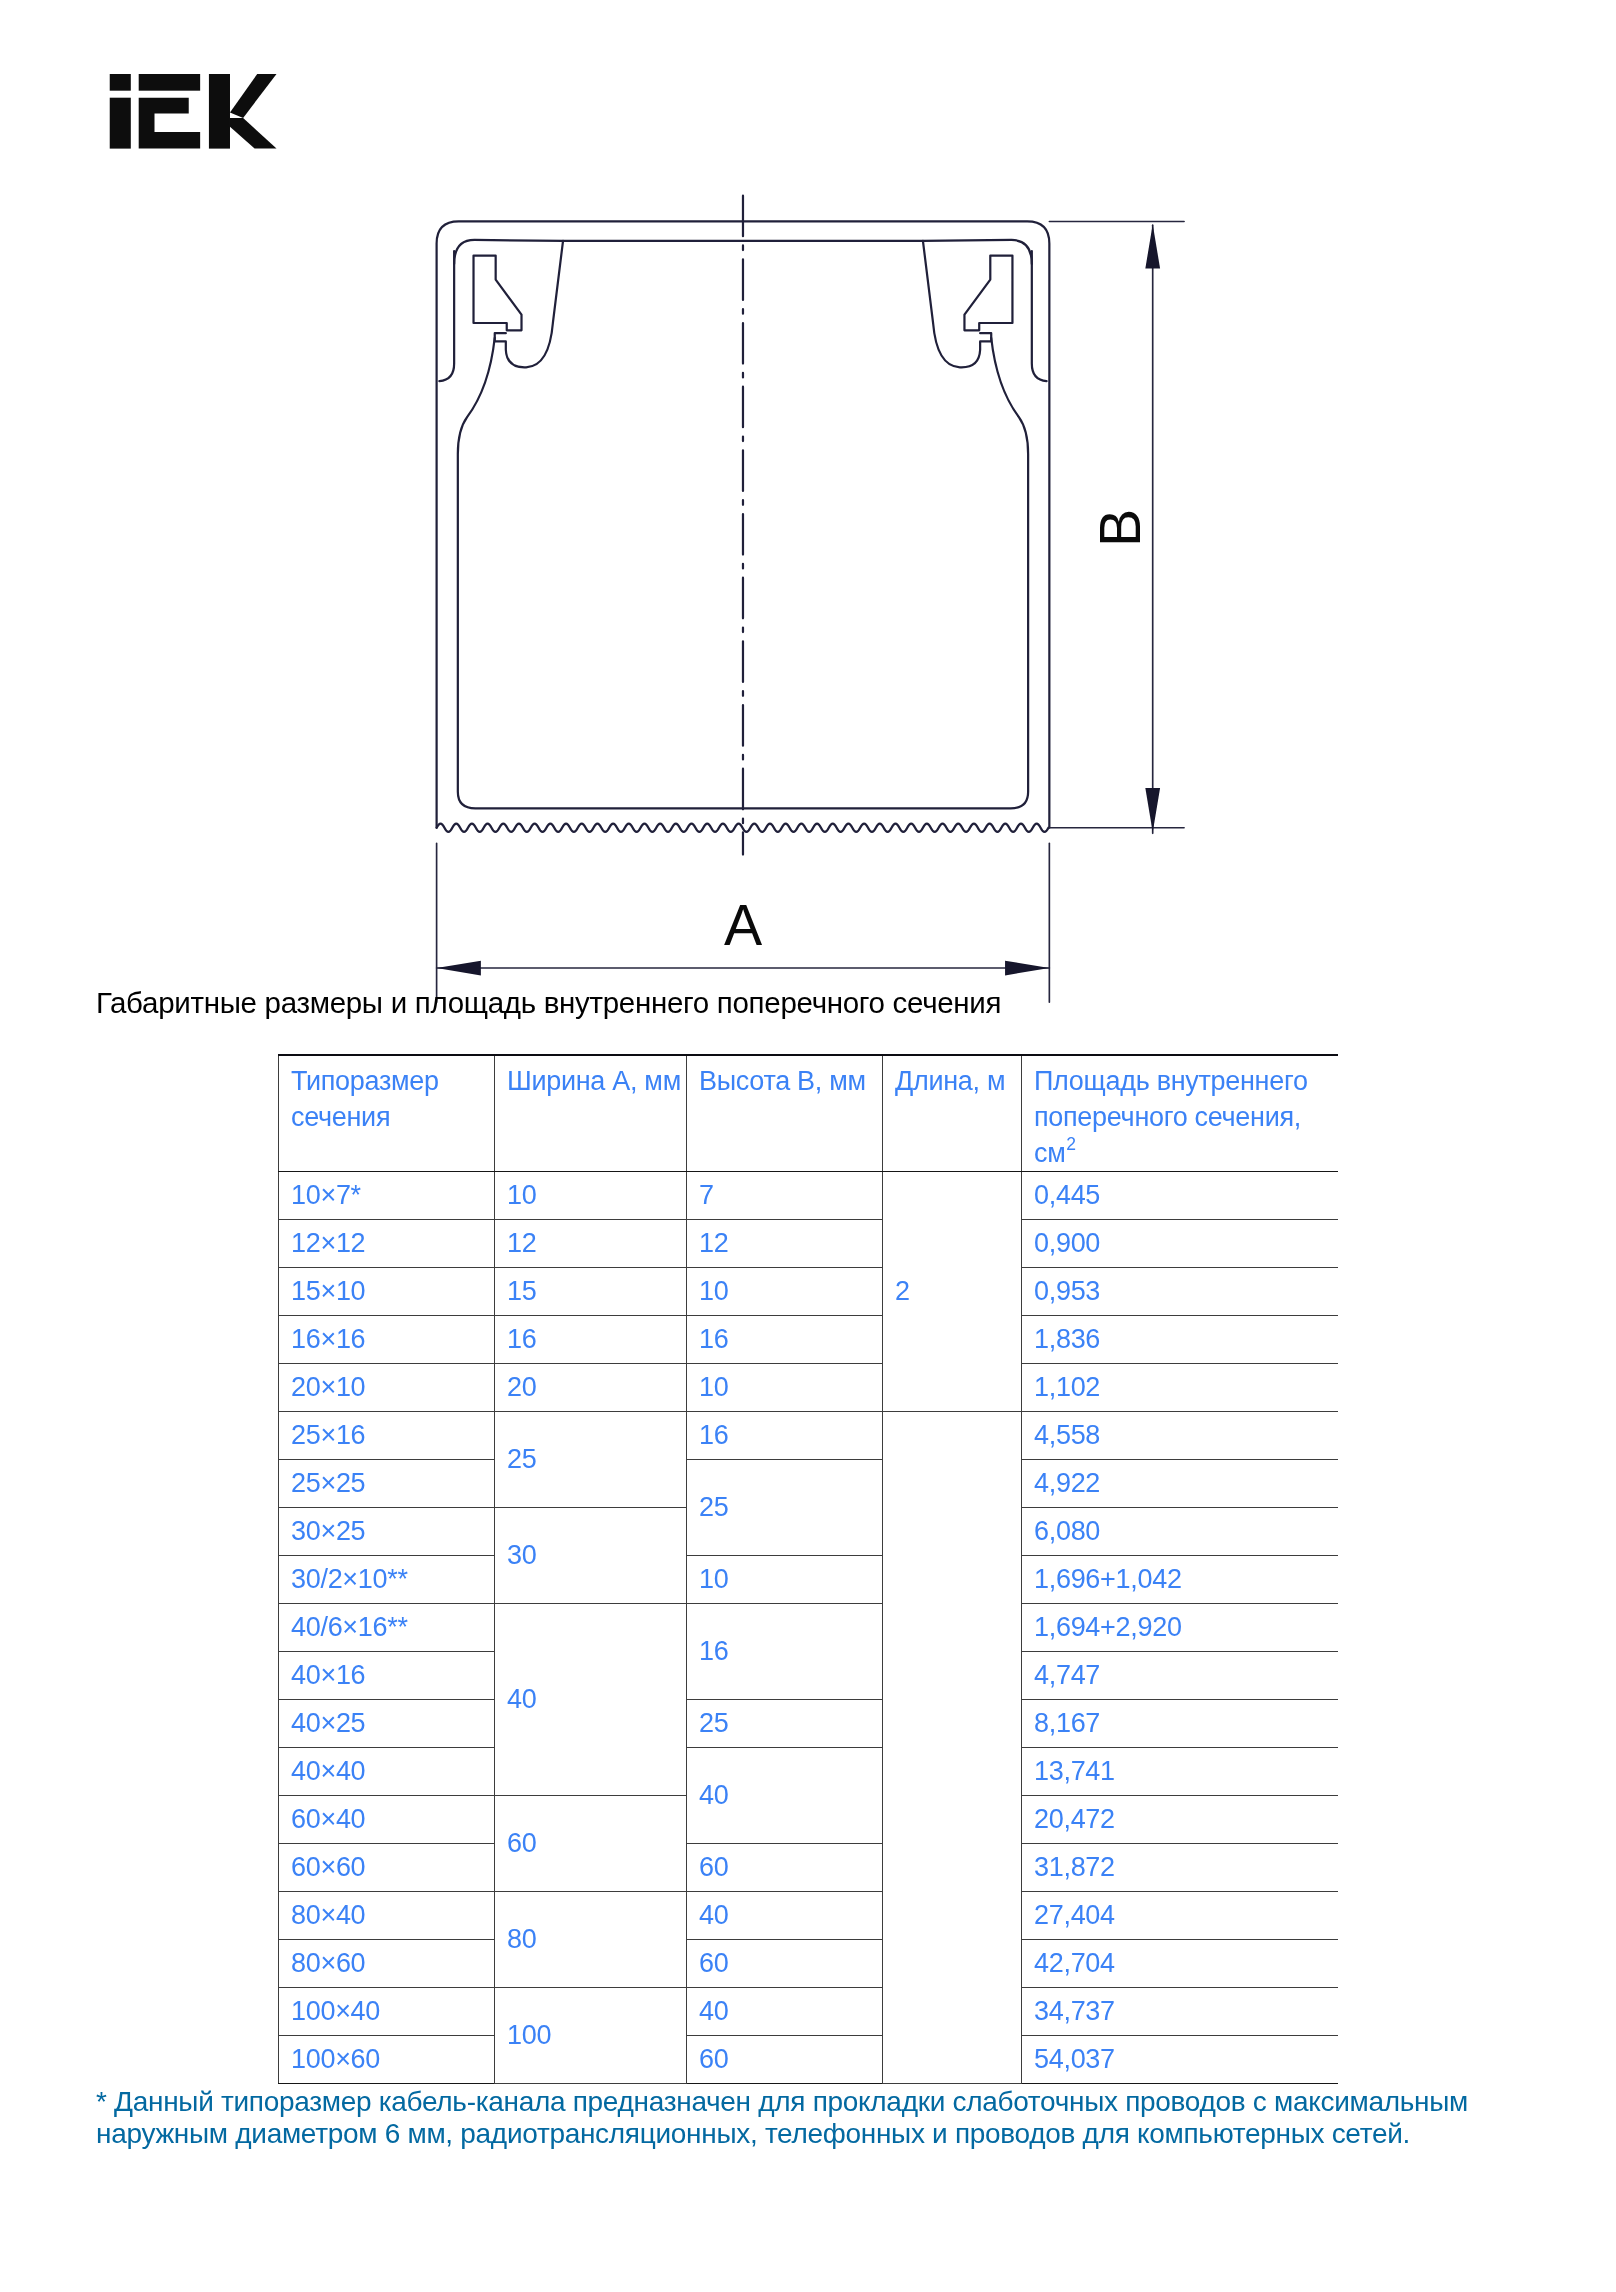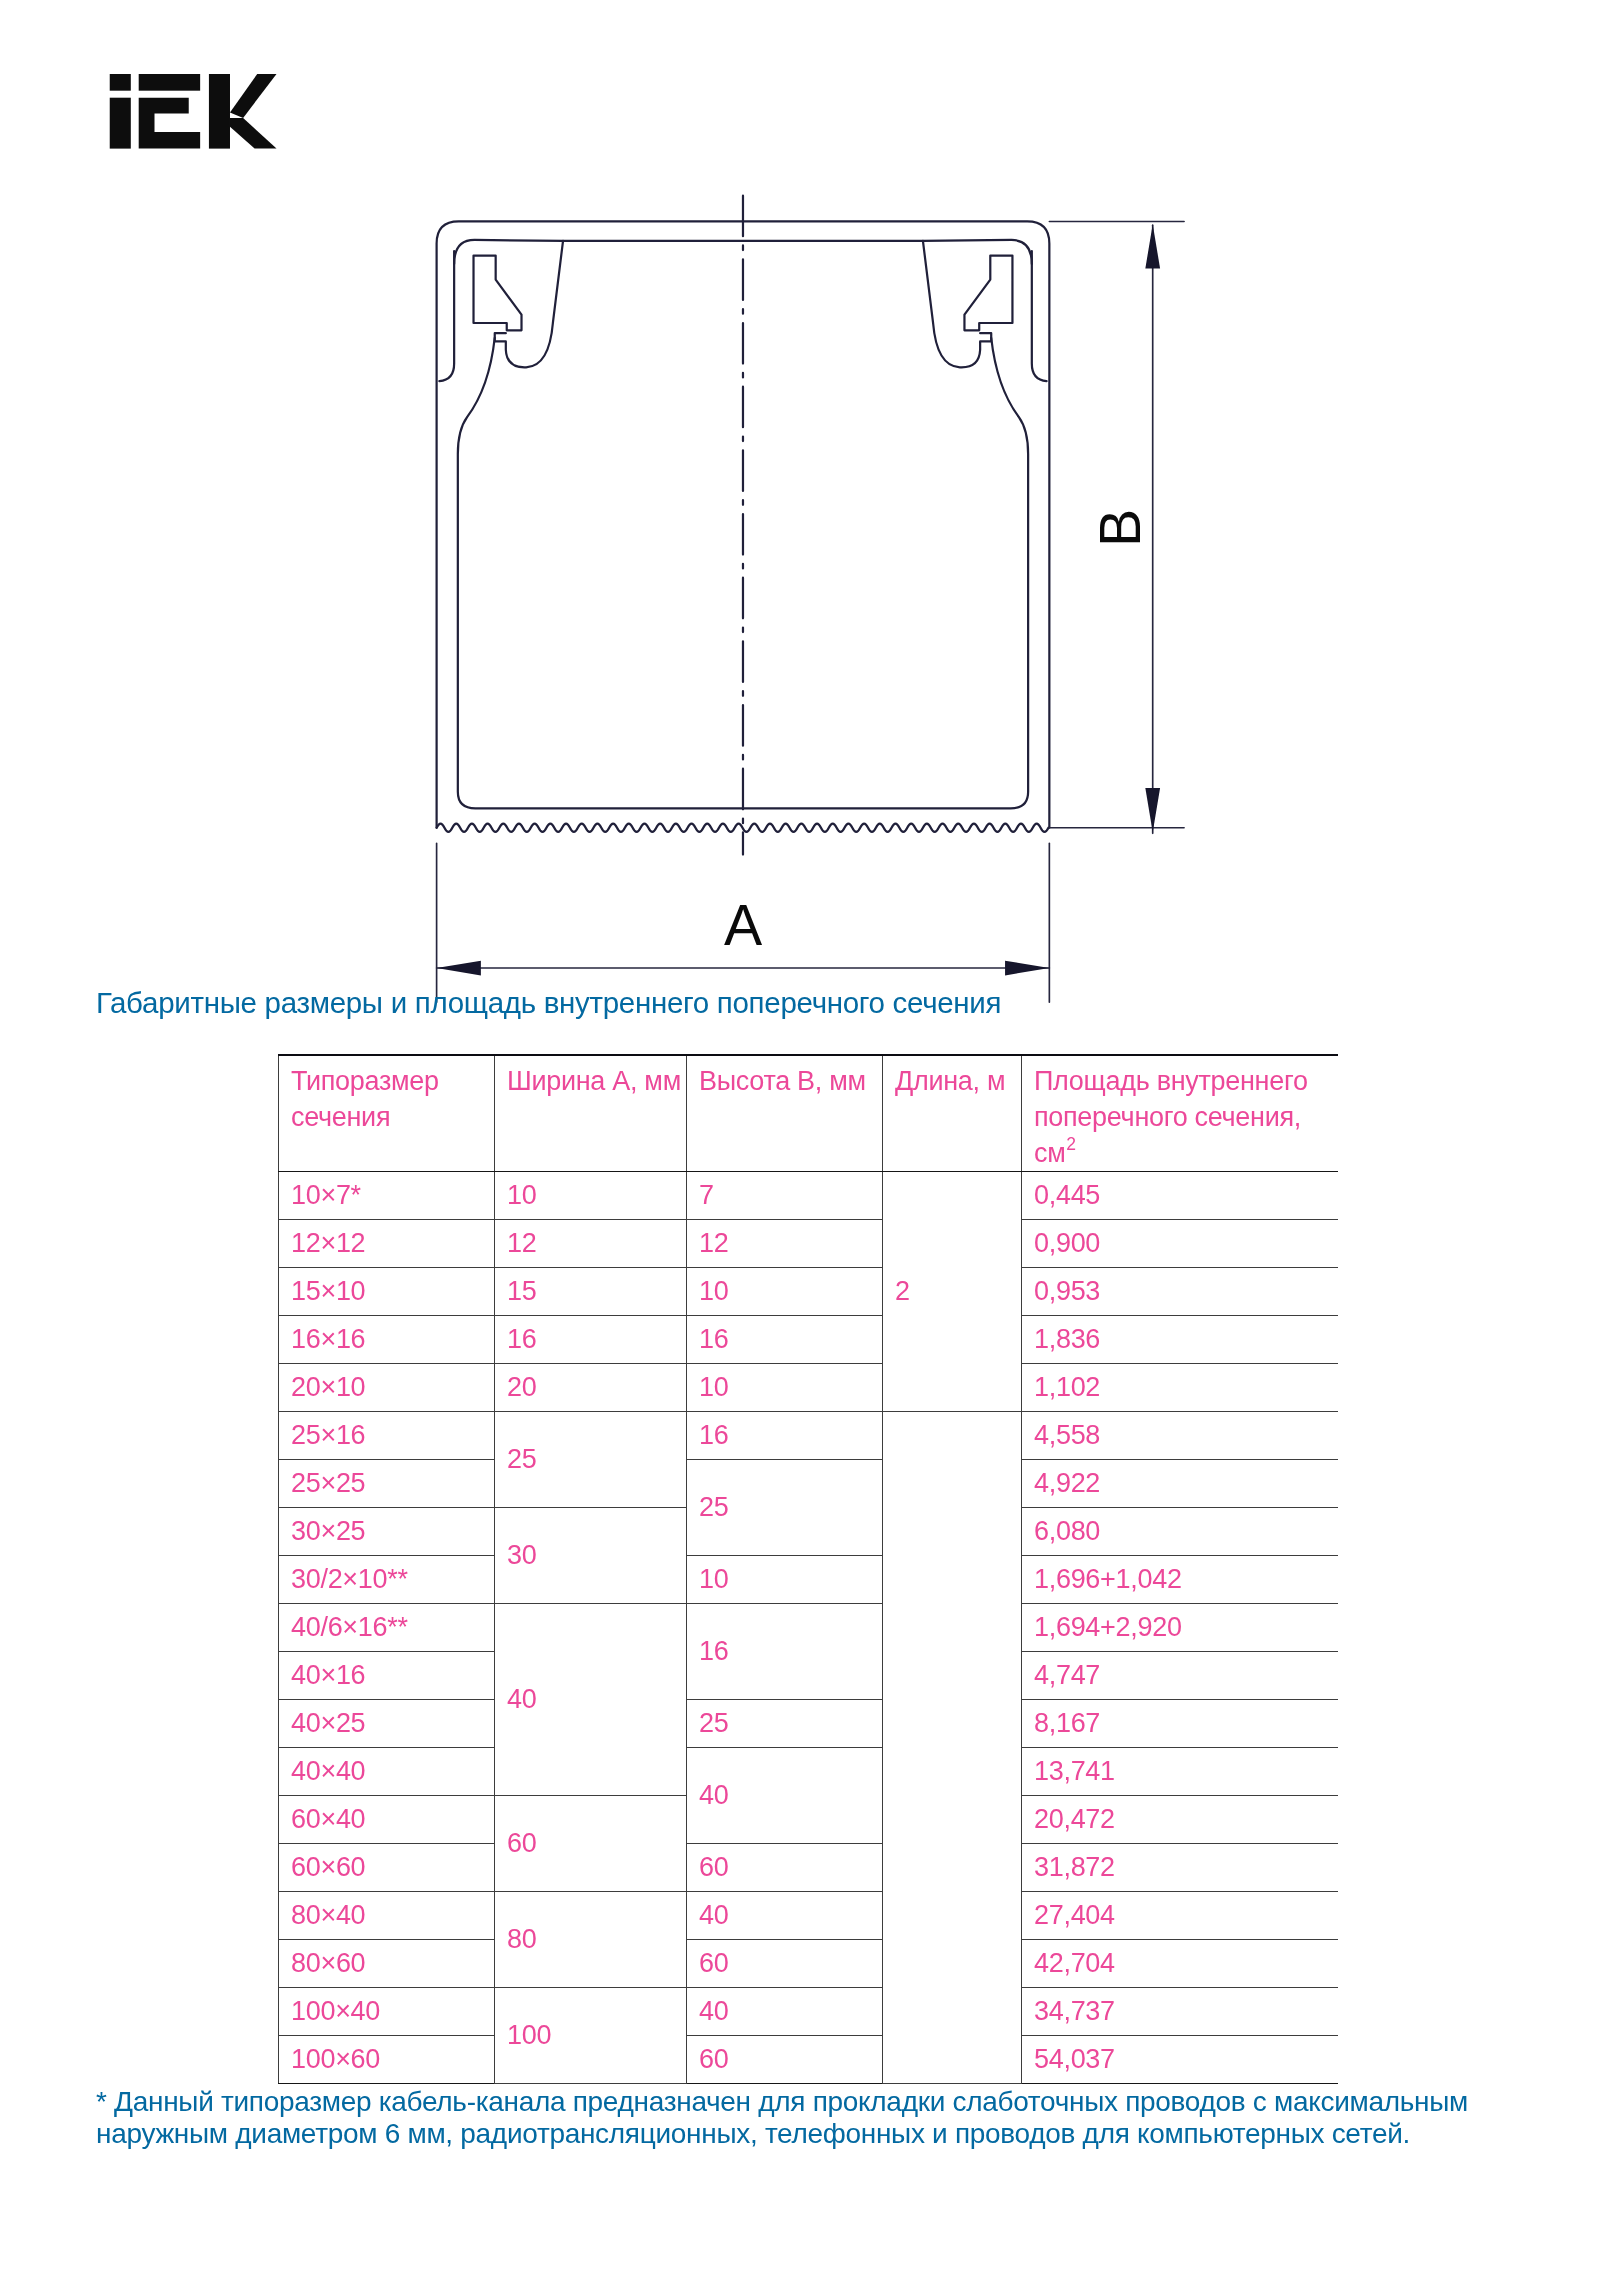--- a/index.html
+++ b/index.html
@@ -52,34 +52,34 @@
     font-size: 62px;
   }
 
   
   .section-title {
     position: absolute;
     left: 96px;
     top: 986px;
     font-size: 29.5px;
     letter-spacing: -0.3px;
-    color: #0369a1;
+    color: #000000;
     white-space: nowrap;
   }
 
   
   .spec-table {
     position: absolute;
     left: 278px;
     top: 1054px;
     border-collapse: collapse;
     table-layout: fixed;
     font-size: 27px;
     letter-spacing: -0.3px;
-    color: #ec4899;
+    color: #3b82f6;
   }
   .spec-table th, .spec-table td {
     border: 1.8px solid #3d3d3d;
     border-right: none;
     text-align: left;
     font-weight: normal;
     padding-left: 12px;
     padding-right: 3.7px;
   }
   .spec-table th + th, .spec-table td + td,

